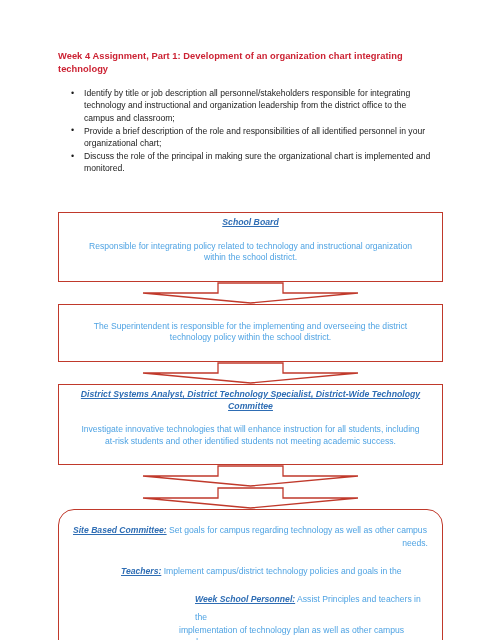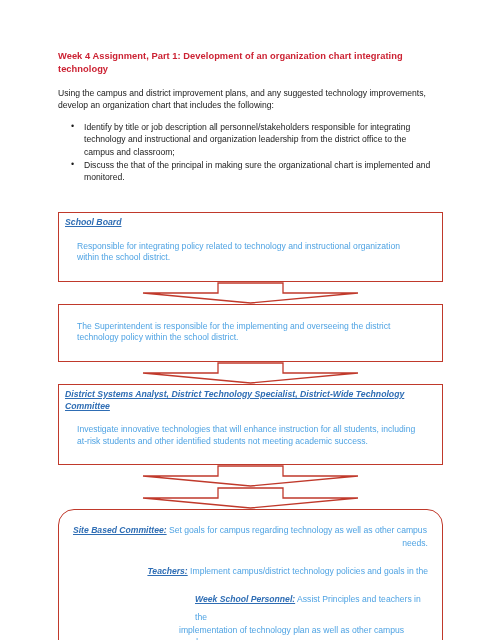--- a/index.html
+++ b/index.html
@@ -70,20 +70,21 @@
   
   .chart {
     position: absolute;
     left: 58px;
     top: 212px;
     width: 385px;
   }
   .node {
     border: 1.4px solid #C0392B;
     background: #ffffff;
+    text-align: center;
     padding: 4px 6px 5px 6px;
     box-sizing: border-box;
     width: 385px;
   }
   .node.rounded {
     border-radius: 16px;
     text-align: left;
     padding: 9px 14px 12px 14px;
   }
   .node-title {
@@ -126,36 +127,36 @@
     text-decoration: underline;
     font-size: 8.6px;
   }
   .role-text {
     color: #4FA3E3;
     font-size: 8.6px;
     line-height: 12.3px;
   }
   .role-row.r1 { padding-left: 0px; text-indent: 0; }
   .role-row.r1 .second-line { display: block; text-align: right; padding-left: 40px;}
-  .role-row.r2 { padding-left: 48px; text-align: right; }
+  .role-row.r2 { padding-left: 48px; }
   .role-row.r2 .second-line { display: block; margin-left: -48px; }
   .role-row.r3 { padding-left: 122px; }
   .role-row.r3 .second-line { display: block; margin-left: -16px; }
 </style>
 </head>
 <body>
 
 <div class="page">
 
   <div class="content">
     <p class="doc-title">Week 4 Assignment, Part 1: Development of an organization chart integrating technology</p>
-    <p class="intro-para">Using the campus and district improvement plans, and any suggested technology improvements, develop an organization chart that includes the following:</p>
     <ul class="req-list">
       <li>Identify by title or job description all personnel/stakeholders responsible for integrating technology and instructional and organization leadership from the district office to the campus and classroom;</li>
-      <li>Discuss the that of the principal in making sure the organizational chart is implemented and monitored.</li>
+      <li>Provide a brief description of the role and responsibilities of all identified personnel in your organizational chart;</li>
+      <li>Discuss the role of the principal in making sure the organizational chart is implemented and monitored.</li>
     </ul>
   </div>
 
   <div class="chart">
 
     <div class="node">
       <p class="node-title">School Board</p>
       <p class="node-body">Responsible for integrating policy related to technology and instructional organization within the school district.</p>
     </div>
 

